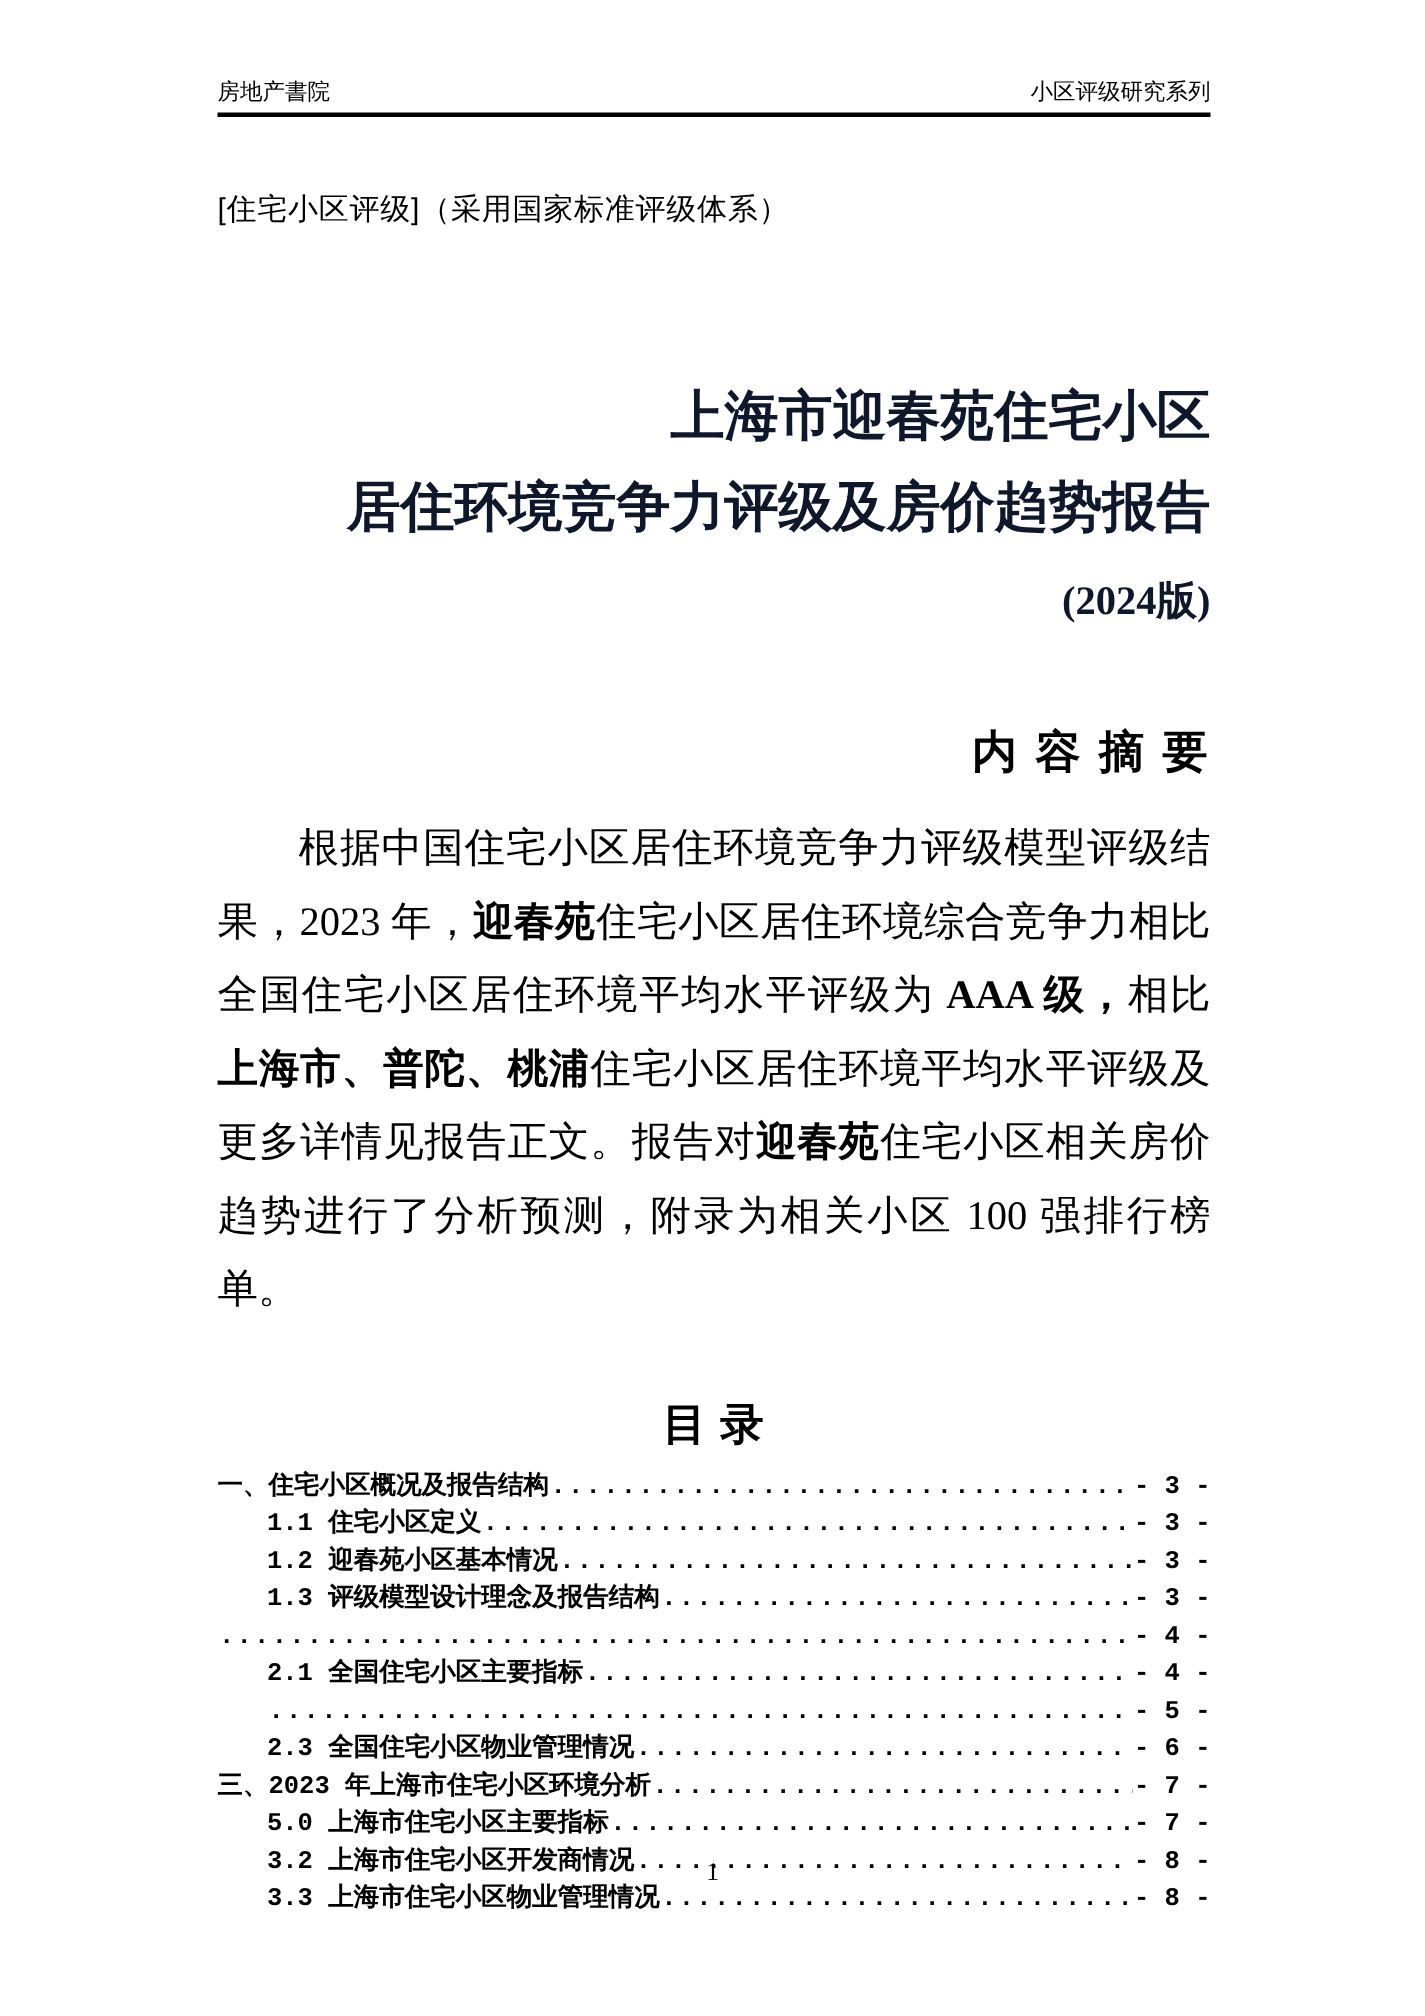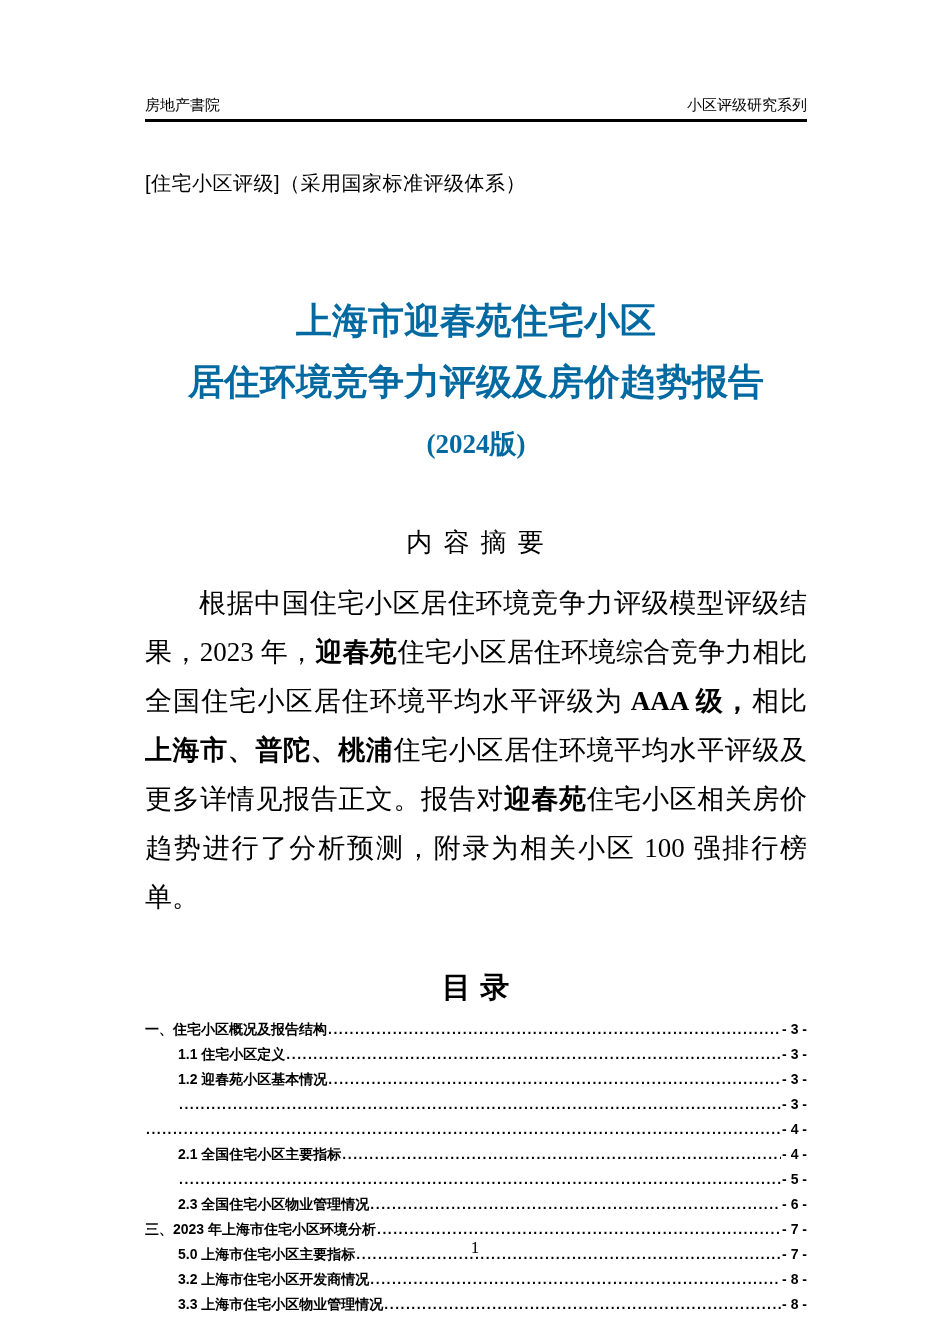--- a/index.html
+++ b/index.html
@@ -14,21 +14,21 @@
     overflow: hidden;
   }
   .content {
     position: absolute;
     left: 145px;
     top: 0;
     width: 662px;
   }
   
   .doc-header {
-    margin-top: 96px;
+    margin-top: 52px;
     display: flex;
     justify-content: space-between;
     align-items: flex-end;
     font-family: "Liberation Sans", sans-serif;
     font-size: 15px;
     padding-bottom: 4px;
     border-bottom: 3px solid #000000;
   }
   
   .subheader {
@@ -51,24 +51,24 @@
   }
   .title-edition {
     font-family: "Liberation Serif", serif;
     font-size: 27px;
     line-height: 38px;
     margin-top: 12px;
   }
   
   .summary-heading {
     margin: 62px 0 0 0;
-    text-align: center;
+    text-align: right;
     font-family: "Liberation Sans", sans-serif;
-    font-weight: normal;
-    font-size: 26px;
+    font-weight: bold;
+    font-size: 30px;
     letter-spacing: 2px;
   }
   .summary-paragraph {
     margin: 19px 0 0 0;
     font-size: 27px;
     line-height: 49px;
     text-align: justify;
     text-indent: 54px;
   }
   .summary-paragraph .seg-bold { font-weight: bold; }
@@ -78,23 +78,23 @@
     text-align: center;
     font-family: Liberation Serif, serif;
     font-weight: bold;
     font-size: 29px;
     letter-spacing: 1px;
   }
   .toc { margin-top: 9px; }
   .toc-row {
     display: flex;
     align-items: baseline;
-    font-family: Liberation Sans, sans-serif;
-    font-weight: bold;
-    font-size: 14px;
+    font-family: Liberation Mono, monospace;
+    font-weight: bold;
+    font-size: 17px;
     line-height: 25px;
   }
   .toc-row.lvl2 { padding-left: 33px; }
   .toc-label { white-space: nowrap; }
   .toc-dots {
     flex: 1 1 auto;
     overflow: hidden;
     white-space: nowrap;
     margin: 0 1px;
     letter-spacing: 1.5px;
@@ -121,21 +121,21 @@
 <div class="page">
   <div class="content">
 
     <header class="doc-header">
       <span>房地产書院</span>
       <span>小区评级研究系列</span>
     </header>
 
     <div class="subheader">[住宅小区评级]（采用国家标准评级体系）</div>
 
-    <div class="title-block" style="color: #0369a1;">
+    <div class="title-block" style="color: #0f172a; text-align: right;">
       <div class="title-main">上海市迎春苑住宅小区</div>
       <div class="title-main">居住环境竞争力评级及房价趋势报告</div>
       <div class="title-edition">(2024版)</div>
     </div>
 
     <h2 class="summary-heading">内 容 摘 要</h2>
 
     <p class="summary-paragraph" id="summary-paragraph"><span class="seg-regular">根据中国住宅小区居住环境竞争力评级模型评级结果，2023 年，</span><span class="seg-bold">迎春苑</span><span class="seg-regular">住宅小区居住环境综合竞争力相比全国住宅小区居住环境平均水平评级为 </span><span class="seg-bold">AAA 级，</span><span class="seg-regular">相比</span><span class="seg-bold">上海市、普陀、桃浦</span><span class="seg-regular">住宅小区居住环境平均水平评级及更多详情见报告正文。报告对</span><span class="seg-bold">迎春苑</span><span class="seg-regular">住宅小区相关房价趋势进行了分析预测，附录为相关小区 100 强排行榜单。</span></p>
 
     <h2 class="toc-heading">目 录</h2>
@@ -150,20 +150,21 @@
           <span class="toc-label">1.1 住宅小区定义</span>
           <span class="toc-dots"></span>
           <span class="toc-page">- 3 -</span>
         </div>
         <div class="toc-row lvl2">
           <span class="toc-label">1.2 迎春苑小区基本情况</span>
           <span class="toc-dots"></span>
           <span class="toc-page">- 3 -</span>
         </div>
         <div class="toc-row lvl2">
+          <span class="toc-label">1.3 评级模型设计理念及报告结构</span>
           <span class="toc-dots"></span>
           <span class="toc-page">- 3 -</span>
         </div>
         <div class="toc-row lvl1">
           <span class="toc-dots"></span>
           <span class="toc-page">- 4 -</span>
         </div>
         <div class="toc-row lvl2">
           <span class="toc-label">2.1 全国住宅小区主要指标</span>
           <span class="toc-dots"></span>

